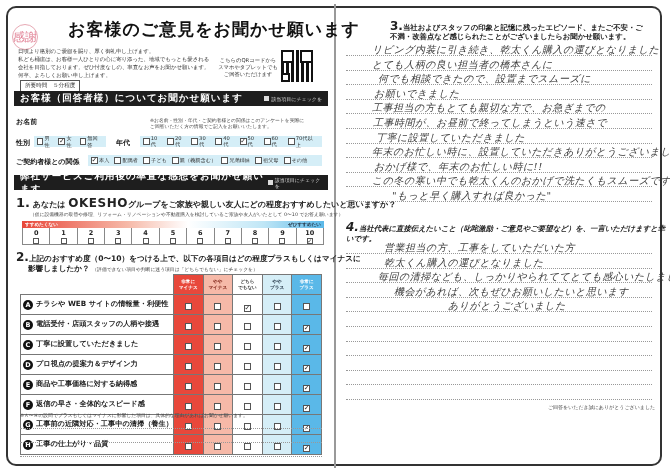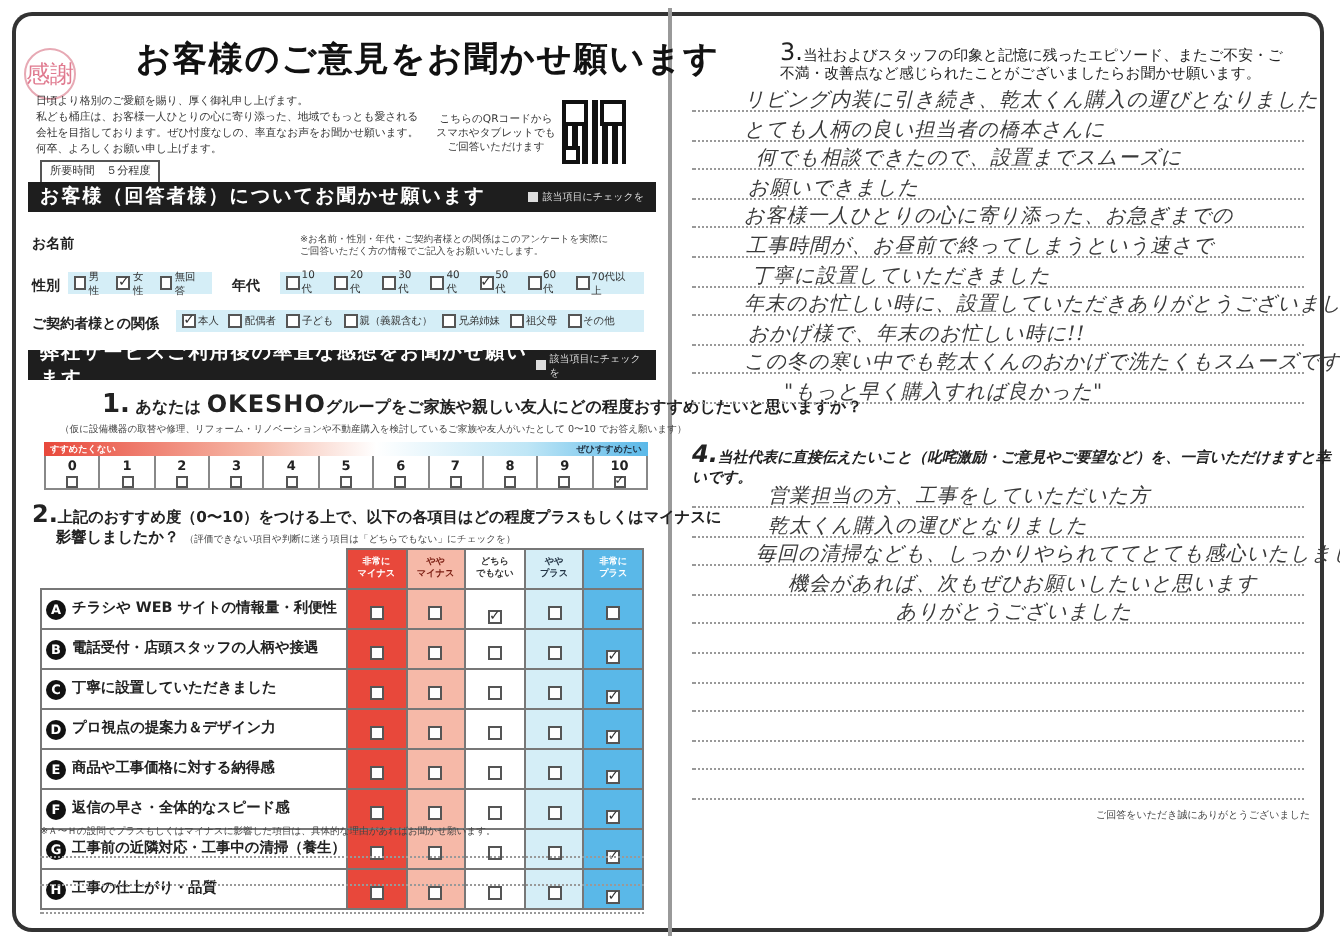--- a/index.html
+++ b/index.html
@@ -25,21 +25,21 @@
   .bar .bt { font-size: 9.5px; font-weight: bold; letter-spacing: 1px; }
   .bar .bn { font-size: 5px; color: #ddd; display: flex; align-items: center; gap: 2px; }
   .bar .bn .chk { width: 5px; height: 5px; background: #ddd; }
 
   .row-label { position: absolute; font-size: 7px; font-weight: bold; color: #222; }
   .note-small { position: absolute; left: 150px; top: 118px; font-size: 4.8px; line-height: 6px; color: #444; width: 160px; }
   .band { position: absolute; background: #d5eef7; display: flex; align-items: center; gap: 3px; padding: 0 3px; height: 11px; }
   .opt { display: flex; align-items: center; gap: 1px; font-size: 5.2px; color: #333; margin-right: 2px; }
   .box { width: 7px; height: 7px; border: 1px solid #555; background: #fff; display: inline-flex; align-items: center; justify-content: center; font-size: 7px; line-height: 7px; color: #333; }
 
-  .q1 { position: absolute; left: 4px; top: 190px; font-size: 8px; font-weight: bold; margin-left: 35px; }
+  .q1 { position: absolute; left: 4px; top: 190px; font-size: 8px; font-weight: bold; }
   .q1 .num { font-size: 13px; }
   .q1 .brand { font-size: 12px; font-weight: 900; letter-spacing: 0.5px; }
   .q1sub { position: absolute; left: 20px; top: 209px; font-size: 4.8px; color: #444; }
   .scale { position: absolute; left: 8px; top: 217px; width: 310px; }
   .scale-grad { height: 7px; background: linear-gradient(90deg, #e8483b, #f6b9a8 35%, #ffffff 55%, #bfe6f6 80%, #5ab8e8); display: flex; justify-content: space-between; align-items: center; padding: 0 3px; font-size: 4.6px; color: #fff; font-weight: bold; }
   .scale-grad .r { color: #234; }
   .scale-cells { display: flex; border: 1px solid #888; border-top: none; height: 17px; }
   .scale-cell { flex: 1; border-right: 1px solid #888; display: flex; flex-direction: column; align-items: center; justify-content: center; font-size: 6.5px; font-weight: bold; gap: 1px; }
   .scale-cell:last-child { border-right: none; }
   .scale-cell .box { width: 6px; height: 6px; font-size: 6px; }
@@ -54,21 +54,21 @@
   .grid td.lbl .letter { display: inline-flex; width: 10px; height: 10px; border-radius: 50%; background: #111; color: #fff; font-size: 6.5px; align-items: center; justify-content: center; margin-right: 3px; vertical-align: middle; }
   .grid td.c { width: 30.8px; text-align: center; }
   .grid td.c .box { width: 7px; height: 7px; }
   .c0 { background: #e8483b; } .c1 { background: #f6b9a8; } .c2 { background: #ffffff; } .c3 { background: #d5eef7; } .c4 { background: #5ab8e8; }
   .grid th.c2 { color: #333; } .grid th.c3 { color: #234; }
   .grid th.c1 { color: #7a1c10; }
   .footnote { position: absolute; left: 20px; top: 406px; font-size: 4.8px; color: #444; }
   .dot-line { position: absolute; height: 0; border-top: 1px dotted #999; }
 
   
-  .q3 { position: absolute; left: 346px; top: 22px; font-size: 7.4px; font-weight: normal; line-height: 9px; width: 300px; padding-left: 44px; }
+  .q3 { position: absolute; left: 346px; top: 22px; font-size: 7.4px; font-weight: bold; line-height: 9px; width: 300px; padding-left: 44px; }
   .q3 .num, .q4 .num { font-size: 12px; }
   .hw { position: absolute; font-family: "DejaVu Serif", serif; font-size: 10px; color: #3a3a3a; font-style: italic; white-space: nowrap; letter-spacing: 0.5px; }
   .q4 { position: absolute; left: 346px; top: 218px; font-size: 7.4px; font-weight: bold; font-style: italic; }
   .thanks { position: absolute; left: 548px; top: 404px; font-size: 5px; color: #444; }
 </style>
 </head>
 <body>
 
 <div class="page">
   <div class="frame-l"></div>
@@ -354,21 +354,21 @@
   <div id="q3-lines">
       <div class="dot-line" style="left: 346px; top: 55px; width: 306px;"></div>
       <div class="hw" style="left: 372px; top: 43px;">リビング内装に引き続き、乾太くん購入の運びとなりました</div>
       <div class="dot-line" style="left: 346px; top: 69.6px; width: 306px;"></div>
       <div class="hw" style="left: 372px; top: 57.6px;">とても人柄の良い担当者の橋本さんに</div>
       <div class="dot-line" style="left: 346px; top: 84.2px; width: 306px;"></div>
       <div class="hw" style="left: 378px; top: 72.2px;">何でも相談できたので、設置までスムーズに</div>
       <div class="dot-line" style="left: 346px; top: 98.8px; width: 306px;"></div>
       <div class="hw" style="left: 374px; top: 86.8px;">お願いできました</div>
       <div class="dot-line" style="left: 346px; top: 113.4px; width: 306px;"></div>
-      <div class="hw" style="left: 372px; top: 101.4px;">お客様一人ひとりの心に寄り添った、お急ぎまでの</div>
+      <div class="hw" style="left: 372px; top: 101.4px;">工事担当の方もとても親切な方で、お急ぎまでの</div>
       <div class="dot-line" style="left: 346px; top: 128px; width: 306px;"></div>
       <div class="hw" style="left: 373px; top: 116px;">工事時間が、お昼前で終ってしまうという速さで</div>
       <div class="dot-line" style="left: 346px; top: 142.6px; width: 306px;"></div>
       <div class="hw" style="left: 376px; top: 130.6px;">丁寧に設置していただきました</div>
       <div class="dot-line" style="left: 346px; top: 157.2px; width: 306px;"></div>
       <div class="hw" style="left: 372px; top: 145.2px;">年末のお忙しい時に、設置していただきありがとうございました</div>
       <div class="dot-line" style="left: 346px; top: 171.8px; width: 306px;"></div>
       <div class="hw" style="left: 374px; top: 159.8px;">おかげ様で、年末のお忙しい時に!!</div>
       <div class="dot-line" style="left: 346px; top: 186.4px; width: 306px;"></div>
       <div class="hw" style="left: 372px; top: 174.4px;">この冬の寒い中でも乾太くんのおかげで洗たくもスムーズです</div>

